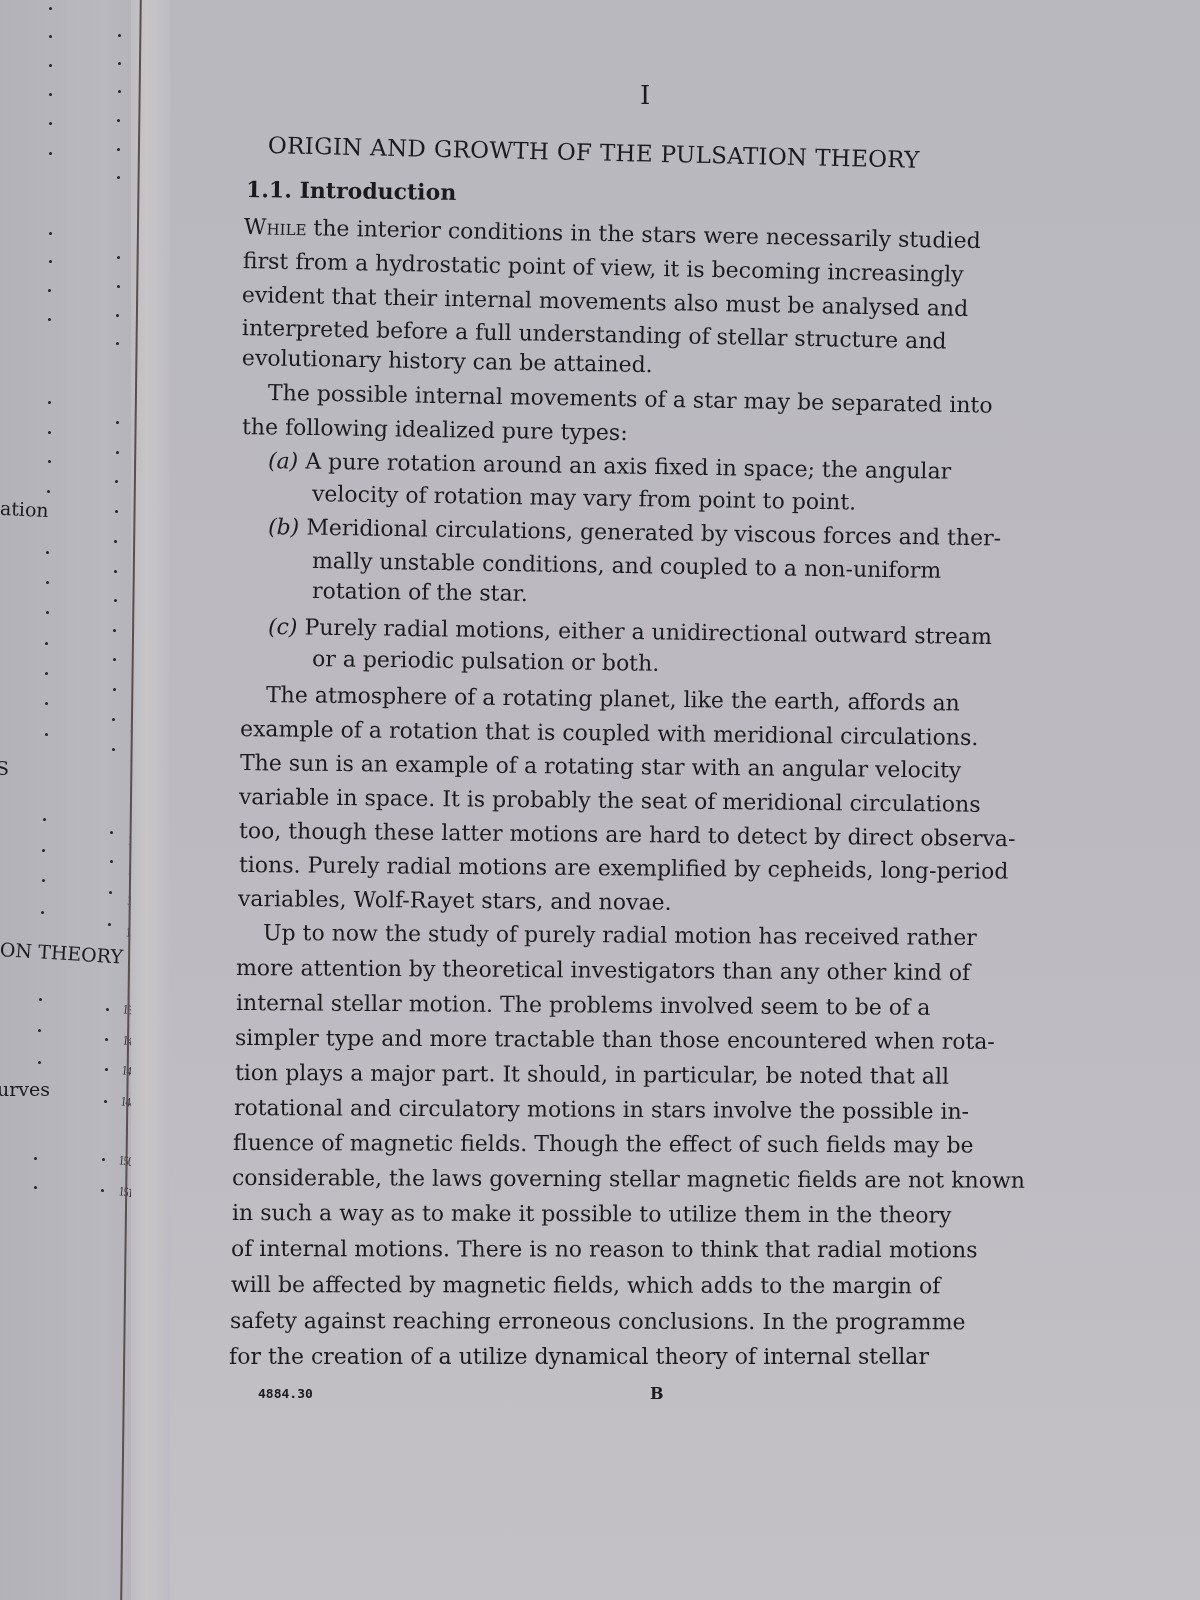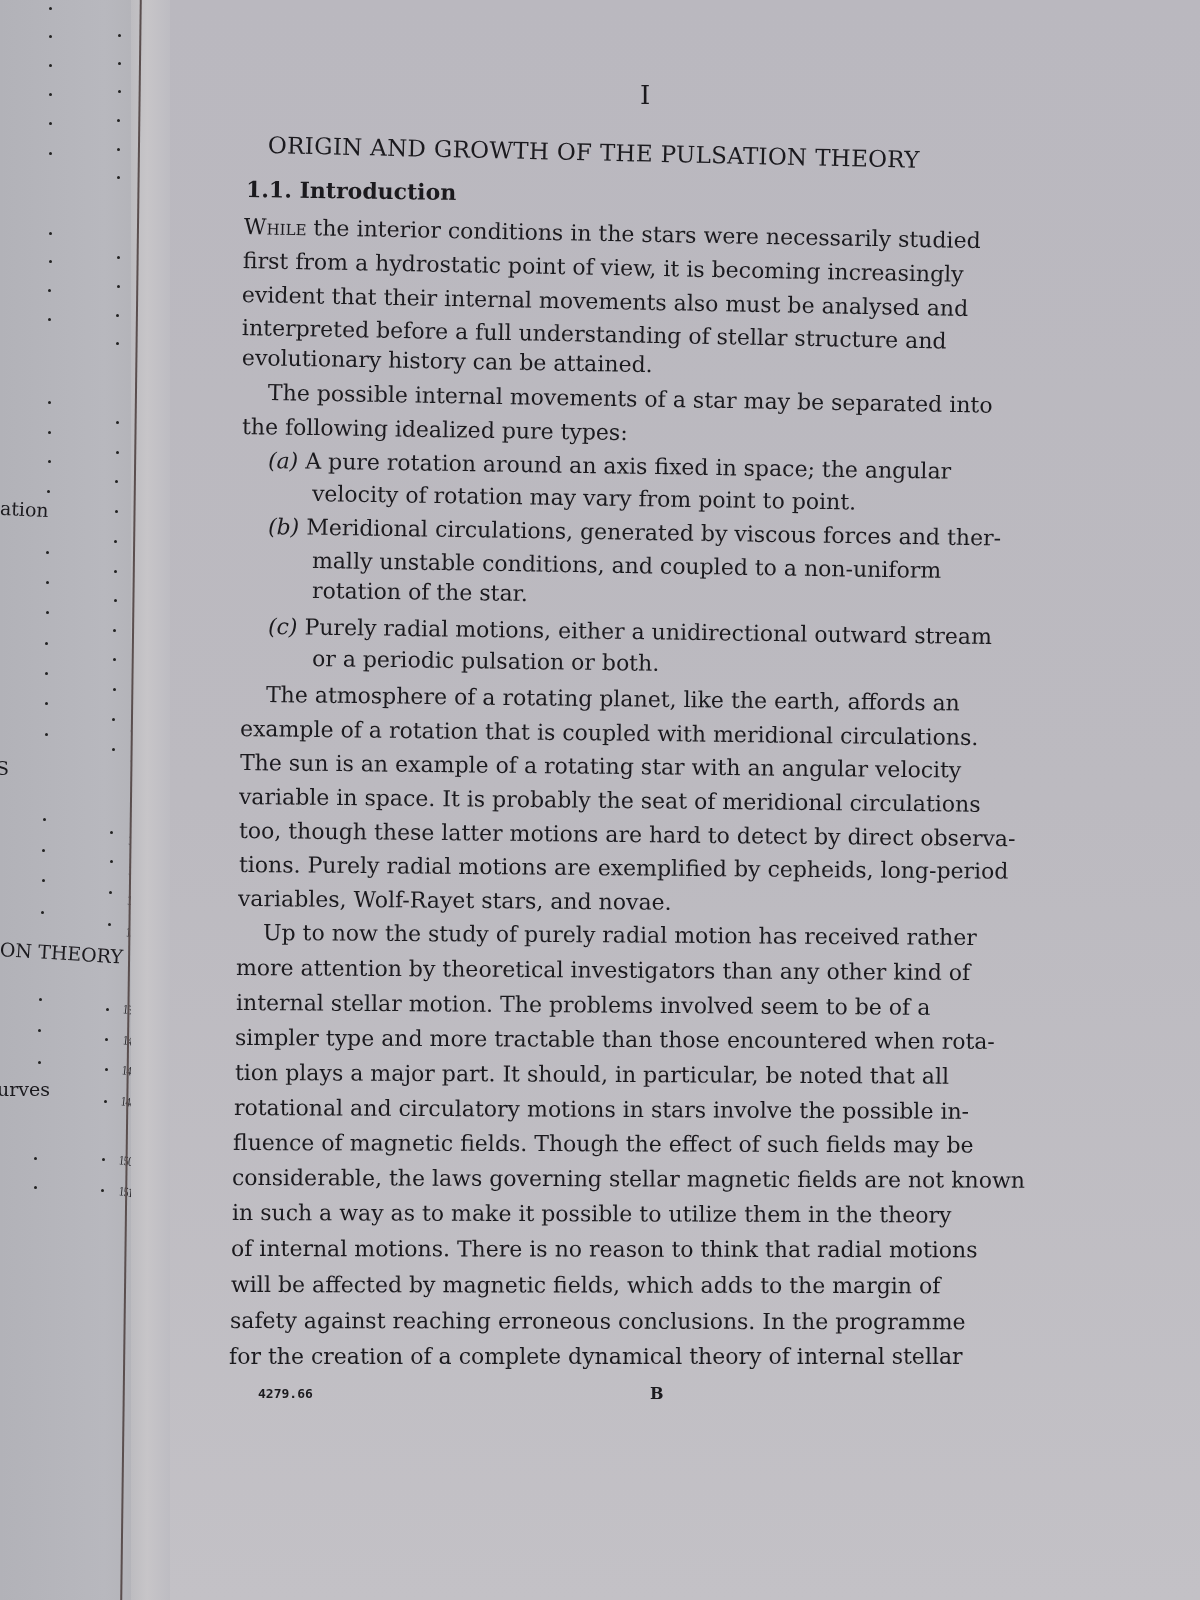--- a/index.html
+++ b/index.html
@@ -204,16 +204,16 @@
 <div class="line" style="left:236px;top:990px;transform:rotate(0.4deg)">internal stellar motion.  The problems involved seem to be of a</div>
 <div class="line" style="left:235px;top:1025px;transform:rotate(0.3deg)">simpler type and more tractable than those encountered when rota-</div>
 <div class="line" style="left:235px;top:1060px;transform:rotate(0.3deg)">tion plays a major part.  It should, in particular, be noted that all</div>
 <div class="line" style="left:234px;top:1095px;transform:rotate(0.3deg)">rotational and circulatory motions in stars involve the possible in-</div>
 <div class="line" style="left:233px;top:1130px;transform:rotate(0.2deg)">fluence of magnetic fields.  Though the effect of such fields may be</div>
 <div class="line" style="left:232px;top:1165px;transform:rotate(0.2deg)">considerable, the laws governing stellar magnetic fields are not known</div>
 <div class="line" style="left:232px;top:1200px;transform:rotate(0.2deg)">in such a way as to make it possible to utilize them in the theory</div>
 <div class="line" style="left:231px;top:1236px;transform:rotate(0.1deg)">of internal motions.  There is no reason to think that radial motions</div>
 <div class="line" style="left:231px;top:1272px;transform:rotate(0.1deg)">will be affected by magnetic fields, which adds to the margin of</div>
 <div class="line" style="left:230px;top:1308px;transform:rotate(0.1deg)">safety against reaching erroneous conclusions.  In the programme</div>
-<div class="line" style="left:229px;top:1344px">for the creation of a complete dynamical theory of internal stellar</div>
-
-<div class="footer-sig">4279.66</div>
+<div class="line" style="left:229px;top:1344px">for the creation of a utilize dynamical theory of internal stellar</div>
+
+<div class="footer-sig">4884.30</div>
 <div class="footer-b">B</div>
 
 </body></html>

